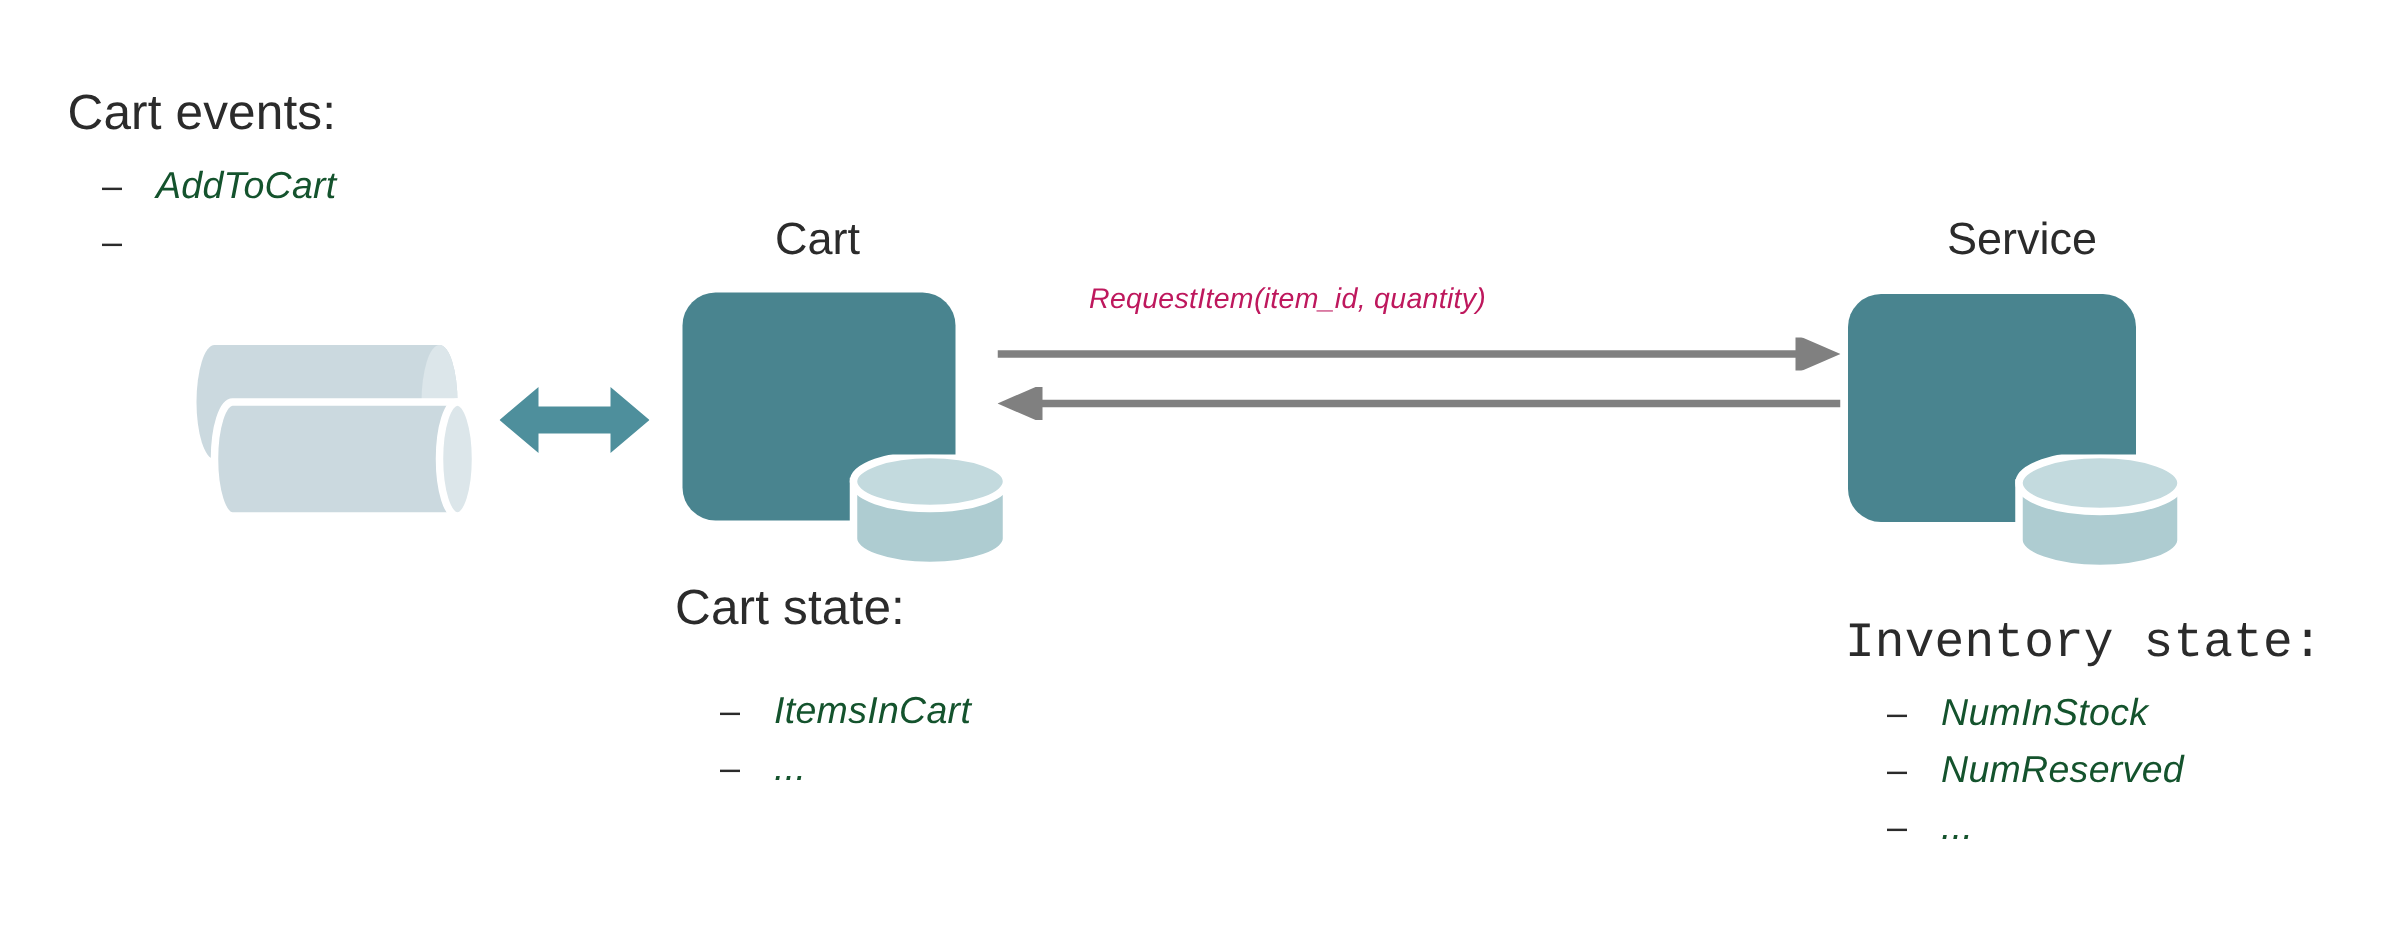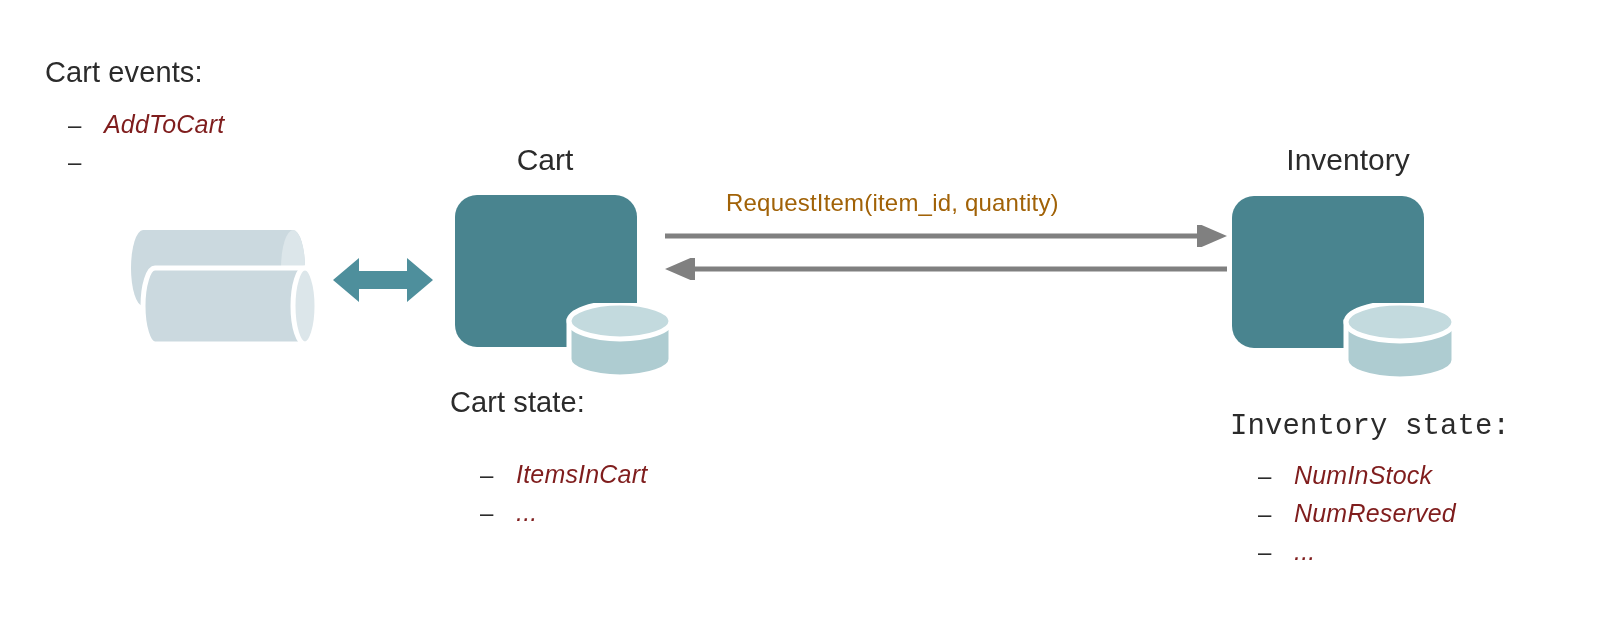--- a/index.html
+++ b/index.html
@@ -14,21 +14,21 @@
     position: relative;
     width: 1600px;
     height: 623px;
     background: #ffffff;
     overflow: hidden;
   }
 
   
   .heading {
     position: absolute;
-    font-size: 29px;
+    font-size: 33px;
     color: #2b2b2b;
     font-weight: 400;
     white-space: nowrap;
     letter-spacing: 0.1px;
   }
   .bullet-list {
     position: absolute;
   }
   .bullet-row {
     display: flex;
@@ -38,21 +38,21 @@
   }
   .bullet-dash {
     width: 36px;
     font-size: 24px;
     color: #2b2b2b;
     font-style: normal;
   }
   .bullet-text {
     font-size: 25px;
     font-style: italic;
-    color: #7f1d1d;
+    color: #14532d;
     letter-spacing: 0.2px;
   }
 
   .service-title {
     position: absolute;
     width: 240px;
     text-align: center;
     font-size: 30px;
     line-height: 43px;
     color: #2b2b2b;
@@ -75,22 +75,23 @@
   .queue {
     position: absolute;
   }
 
   
   .msg-arrow {
     position: absolute;
   }
   .msg-label {
     position: absolute;
-    font-size: 24px;
-    color: #a16207;
+    font-size: 19px;
+    font-style: italic;
+    color: #be185d;
     white-space: nowrap;
     letter-spacing: 0.2px;
   }
   .bidir-arrow {
     position: absolute;
   }
 </style>
 </head>
 <body>
 
@@ -156,21 +157,20 @@
 
   <div class="msg-arrow" style="left:665px; top:258px; width:562px; height:22px;">
     <svg width="562" height="22" viewBox="0 0 562 22">
       <line x1="24" y1="11" x2="562" y2="11" stroke="#808080" stroke-width="5"></line>
       <path d="M 0,11 L 30,24 L 30,-2 Z" fill="#808080"></path>
     </svg>
   </div>
 
 
   <div class="service-title" style="left:1228px; top:95px;">
-    <div>Inventory</div>
     <div>Service</div>
   </div>
 
   <div class="service-box" style="left:1232px; top:196px; width:192px; height:152px;"></div>
 
   <div class="db" style="left:1340px; top:303px; width:125px; height:82px;">
     <svg width="125" height="82" viewBox="0 0 125 82">
       <path d="M 6,19 L 6,57 A 54,19 0 0 0 114,57 L 114,19 Z" fill="#AECCD1" stroke="#FFFFFF" stroke-width="5"></path>
       <ellipse cx="60" cy="19" rx="54" ry="19" fill="#C3DADE" stroke="#FFFFFF" stroke-width="5"></ellipse>
     </svg>

